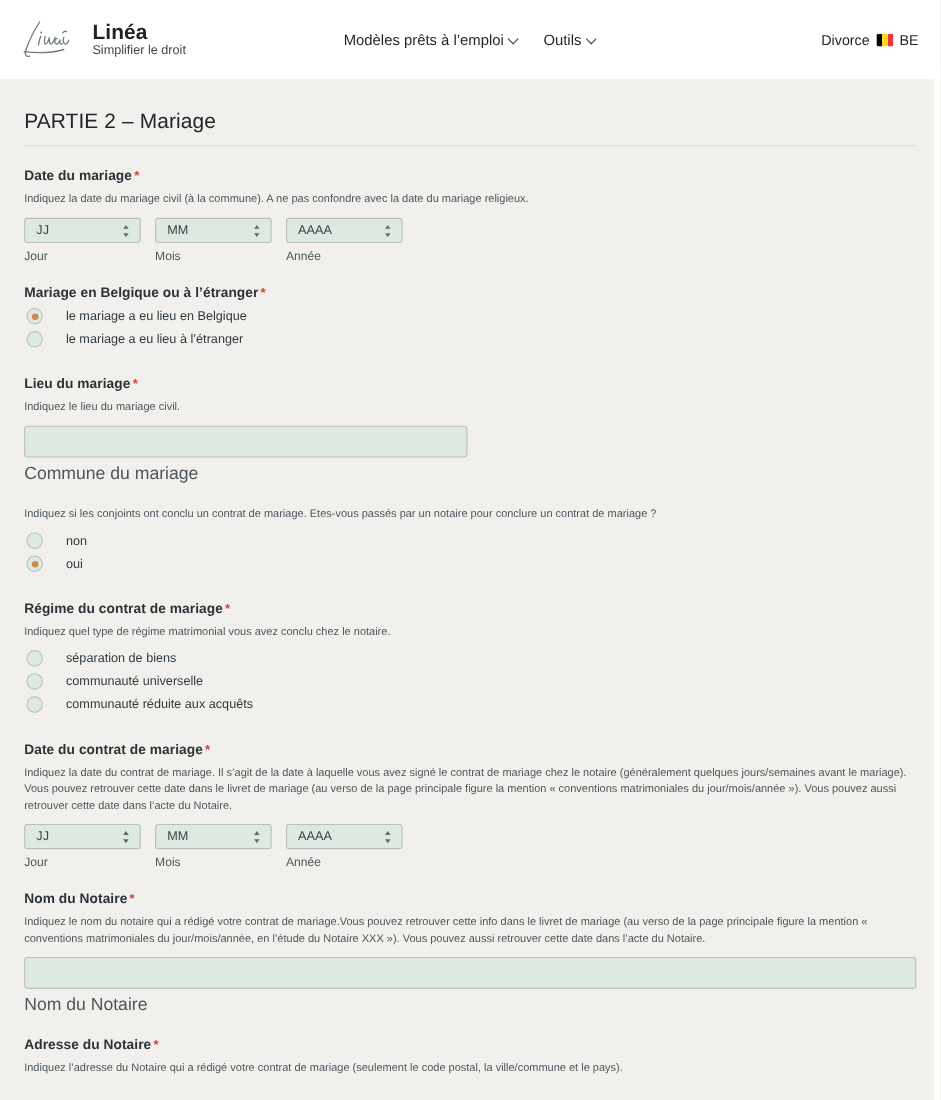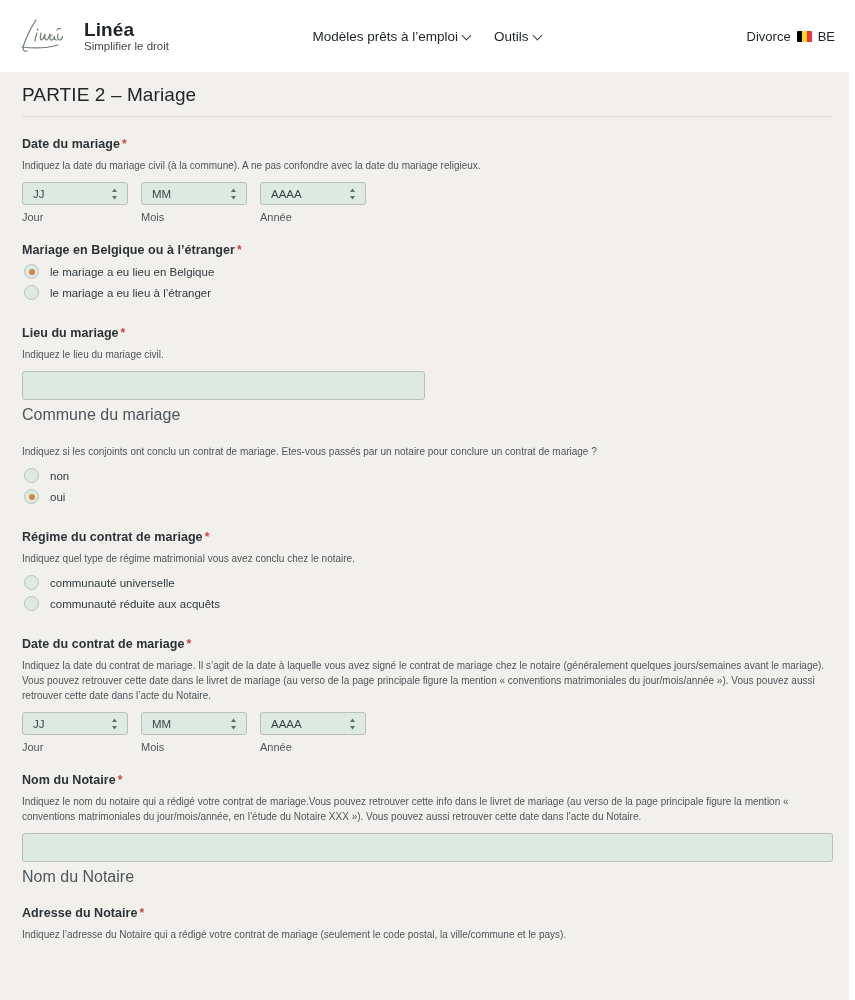--- a/index.html
+++ b/index.html
@@ -91,21 +91,21 @@
   }
 
   
   .page-title-wrap {
     padding: 12px 22px 0 22px;
   }
   .page-title {
     font-size: 19px;
     color: #20262b;
     font-weight: normal;
-    margin: 0 0 10px 0;
+    margin: 16px 0 10px 0;
     letter-spacing: .1px;
   }
   .title-rule {
     height: 1px;
     background: #dedad3;
     margin: 0 0 0 0;
   }
 
   
   .form-body {
@@ -164,21 +164,21 @@
   .date-cell .sub {
     font-size: 11px;
     color: #4d565c;
     margin-top: 6px;
   }
 
   
   .radio-row {
     display: flex;
     align-items: center;
-    gap: 11px;
+    gap: 21px;
     margin: 2px 0 6px 2px;
     cursor: pointer;
   }
   .radio {
     width: 15px; height: 15px;
     border-radius: 50%;
     background: #dde9e1;
     border: 1px solid #b7c3bc;
     flex: 0 0 auto;
     position: relative;
@@ -336,20 +336,24 @@
     </div>
   </div>
 
   <div class="field-block">
     <div class="field-label">
       <span>Régime du contrat de mariage</span><span class="req">*</span>
     </div>
     <div class="field-help">Indiquez quel type de régime matrimonial vous avez conclu chez le notaire.</div>
     <div class="radio-row">
       <span class="radio"></span>
+      <span class="radio-label">séparation de biens</span>
+    </div>
+    <div class="radio-row">
+      <span class="radio"></span>
       <span class="radio-label">communauté universelle</span>
     </div>
     <div class="radio-row">
       <span class="radio"></span>
       <span class="radio-label">communauté réduite aux acquêts</span>
     </div>
   </div>
 
   <div class="field-block">
     <div class="field-label">

